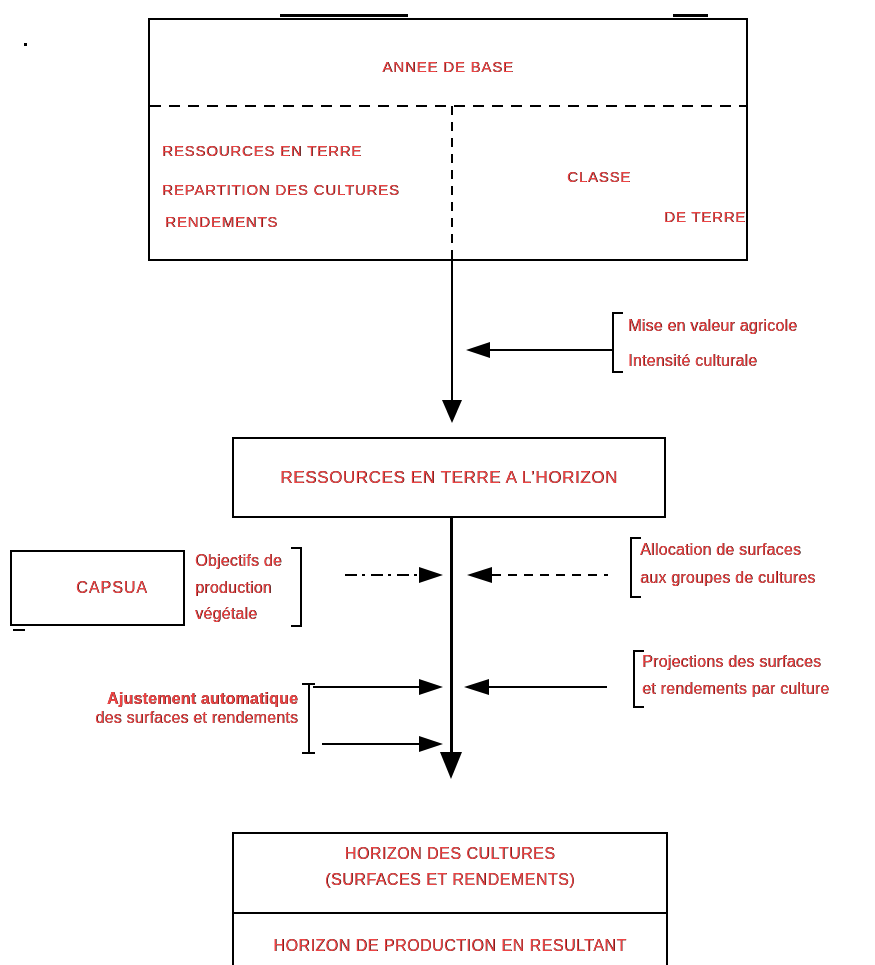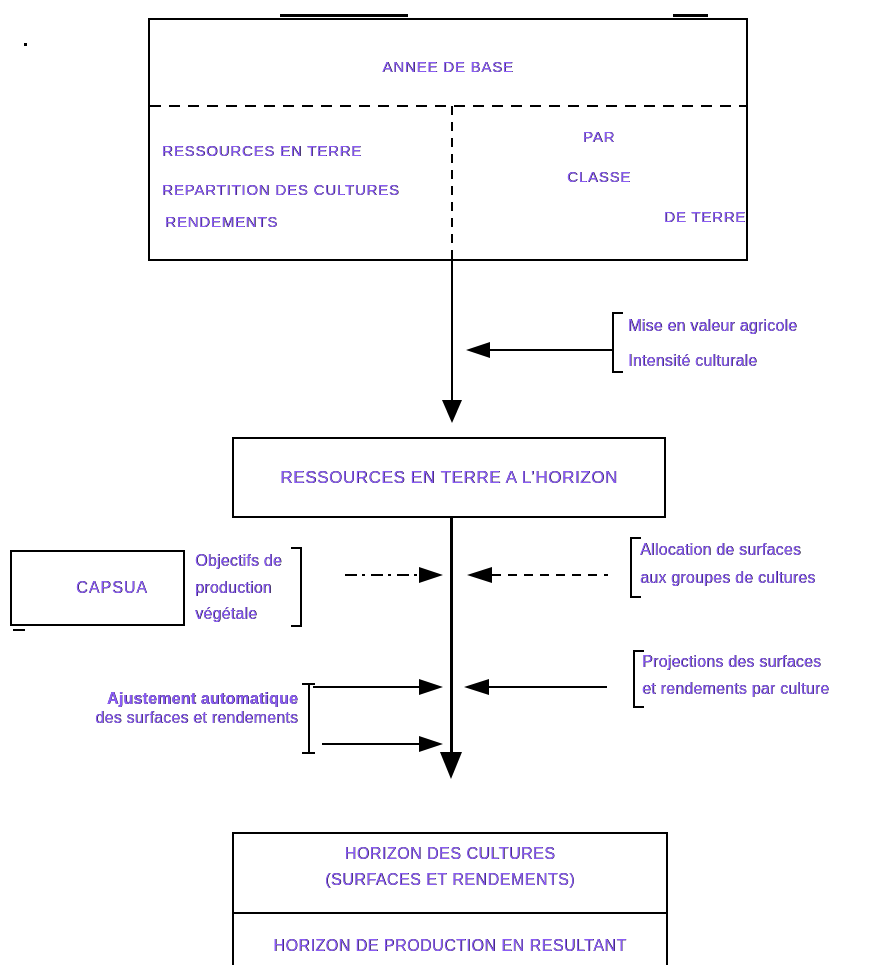--- a/index.html
+++ b/index.html
@@ -5,21 +5,21 @@
   html,body{margin:0;padding:0;background:#e8e8e8;}
   #canvas{
     position:relative;
     width:875px;height:965px;
     background:#ffffff;
     font-family:"Liberation Sans","DejaVu Sans",sans-serif;
     color:#000;
     overflow:hidden;
   }
   .box{position:absolute;border:2px solid #000;background:#fff;box-sizing:border-box;}
-  .txt{position:absolute;white-space:nowrap;color:#8b5cf6;text-shadow:0.4px 0 0 #000;}
+  .txt{position:absolute;white-space:nowrap;color:#ef4444;text-shadow:0.4px 0 0 #000;}
   .cap{font-size:15px;letter-spacing:0.8px;}
   .cap-lg{font-size:17px;letter-spacing:0.6px;}
   .cap-md{font-size:16px;letter-spacing:0.5px;}
   .ann{font-size:16px;letter-spacing:0.2px;}
   .center{text-align:center;}
   .hline{position:absolute;background:#000;height:2px;}
   .vline{position:absolute;background:#000;width:2px;}
   .dash-h{position:absolute;height:2px;background:repeating-linear-gradient(90deg,#000 0 11px,transparent 11px 19px);}
   .dash-v{position:absolute;width:2px;background:repeating-linear-gradient(180deg,#000 0 9px,transparent 9px 16px);}
   .dashdot-h{position:absolute;height:2px;background:repeating-linear-gradient(90deg,#000 0 12px,transparent 12px 17px,#000 17px 20px,transparent 20px 26px);}
@@ -44,21 +44,20 @@
   <div class="artifact" style="left:13px;top:629px;width:12px;height:2px;"></div>
 
   <div class="box" style="left:148px;top:18px;width:600px;height:243px;">
     <div class="txt cap center" style="left:0;top:38px;width:596px;">ANNEE DE BASE</div>
     <div class="dash-h" style="left:0;top:85px;width:596px;"></div>
 
     <div class="txt cap" style="left:12px;top:161px;">REPARTITION DES CULTURES</div>
     <div class="txt cap" style="left:12px;top:122px;">RESSOURCES EN TERRE</div>
     <div class="txt cap" style="left:15px;top:193px;">RENDEMENTS</div>
 
-    <div class="txt cap center" style="left:302px;top:108px;width:294px;">PAR</div>
     <div class="txt cap center" style="left:302px;top:148px;width:294px;">CLASSE</div>
     <div class="txt cap center" style="left:302px;top:188px;width:294px;text-align:right;">DE TERRE</div>
   </div>
 
   <div class="dash-v" style="left:451px;top:106px;height:170px;"></div>
 
   <div class="vline" style="left:451px;top:261px;height:140px;"></div>
   <div class="ah-down" style="left:442px;top:400px;"></div>
 
   <div class="bracket-left" style="left:612px;top:312px;height:61px;"></div>

